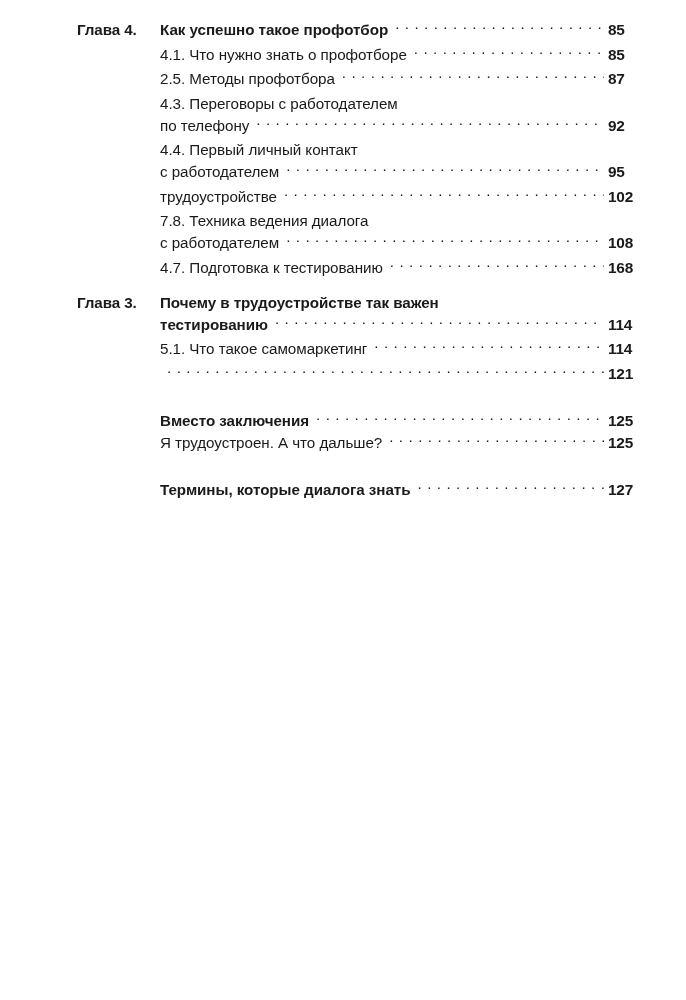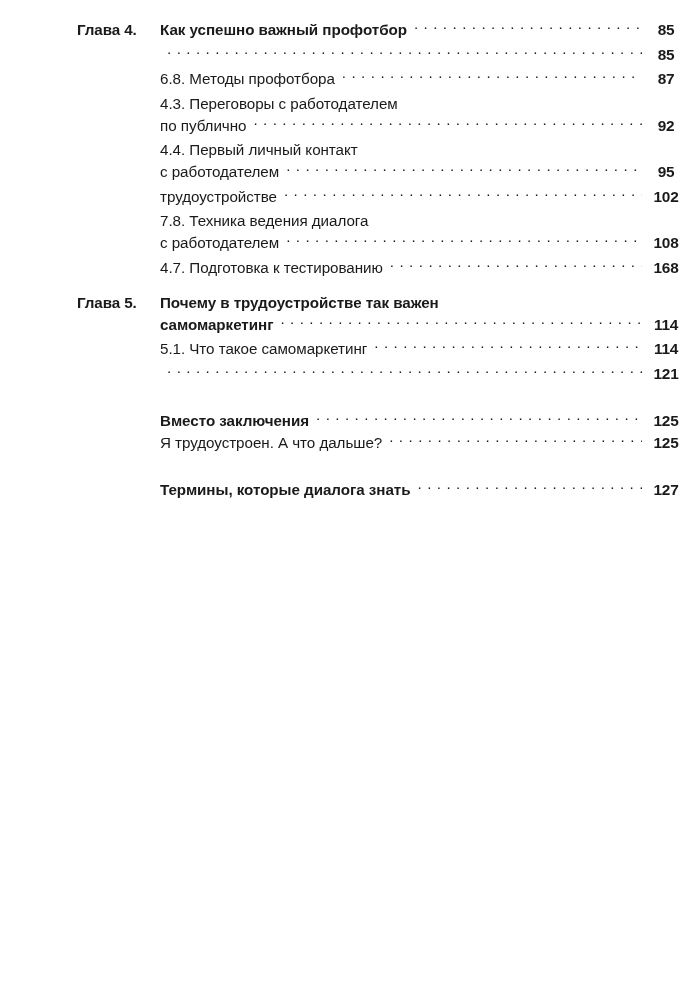--- a/index.html
+++ b/index.html
@@ -71,21 +71,22 @@
     bottom: 0;
     white-space: nowrap;
     letter-spacing: 0.6px;
     font-size: 15.2px;
     color: #1a1a1a;
   }
 
   .page {
     flex: 0 0 auto;
     width: 40px;
-    text-align: center;
+    text-align: left;
+    padding-right: 38px;    
     font-weight: bold;
     font-size: 15.4px;
     letter-spacing: -0.2px;
   }
 
   
   .row.nodots .leader::before { content: ""; }
 
   .spacer-sm { height: 13px; }
   .spacer-md { height: 19px; }
@@ -95,53 +96,54 @@
 </style>
 </head>
 <body>
 
 <div class="toc">
 
   <div class="spacer-md"></div>
 
   <div class="row">
     <span class="chap-label">Глава 4.</span>
-    <span class="title bold">Как успешно важный профотбор</span>
+    <span class="title bold">Как успешно такое профотбор</span>
     <span class="leader"></span>
     <span class="page">85</span>
   </div>
 
   <div class="gap-row"></div>
 
   <div class="row">
     <span class="chap-label empty"></span>
+    <span class="title">4.1. Что нужно знать о профотборе</span>
     <span class="leader"></span>
     <span class="page">85</span>
   </div>
 
   <div class="gap-row"></div>
 
   <div class="row">
     <span class="chap-label empty"></span>
-    <span class="title">6.8. Методы профотбора</span>
+    <span class="title">2.5. Методы профотбора</span>
     <span class="leader"></span>
     <span class="page">87</span>
   </div>
 
   <div class="gap-row"></div>
 
   <div class="row nodots">
     <span class="chap-label empty"></span>
     <span class="title">4.3. Переговоры с работодателем</span>
     <span class="leader"></span>
     <span class="page"></span>
   </div>
   <div class="row">
     <span class="chap-label empty"></span>
-    <span class="title">по публично</span>
+    <span class="title">по телефону</span>
     <span class="leader"></span>
     <span class="page">92</span>
   </div>
 
   <div class="gap-row"></div>
 
   <div class="row nodots">
     <span class="chap-label empty"></span>
     <span class="title">4.4. Первый личный контакт</span>
     <span class="leader"></span>
@@ -183,28 +185,28 @@
   <div class="row">
     <span class="chap-label empty"></span>
     <span class="title">4.7. Подготовка к тестированию</span>
     <span class="leader"></span>
     <span class="page">168</span>
   </div>
 
   <div class="spacer-sm"></div>
 
   <div class="row nodots">
-    <span class="chap-label">Глава 5.</span>
+    <span class="chap-label">Глава 3.</span>
     <span class="title bold">Почему в трудоустройстве так важен</span>
     <span class="leader"></span>
     <span class="page"></span>
   </div>
   <div class="row">
     <span class="chap-label empty"></span>
-    <span class="title bold">самомаркетинг</span>
+    <span class="title bold">тестированию</span>
     <span class="leader"></span>
     <span class="page">114</span>
   </div>
 
   <div class="gap-row"></div>
 
   <div class="row">
     <span class="chap-label empty"></span>
     <span class="title">5.1. Что такое самомаркетинг</span>
     <span class="leader"></span>

